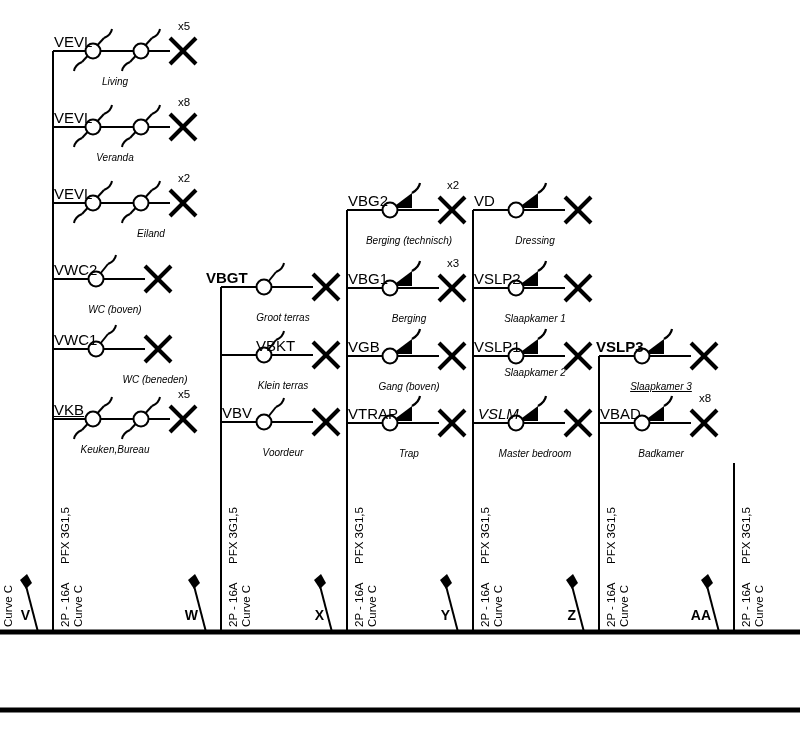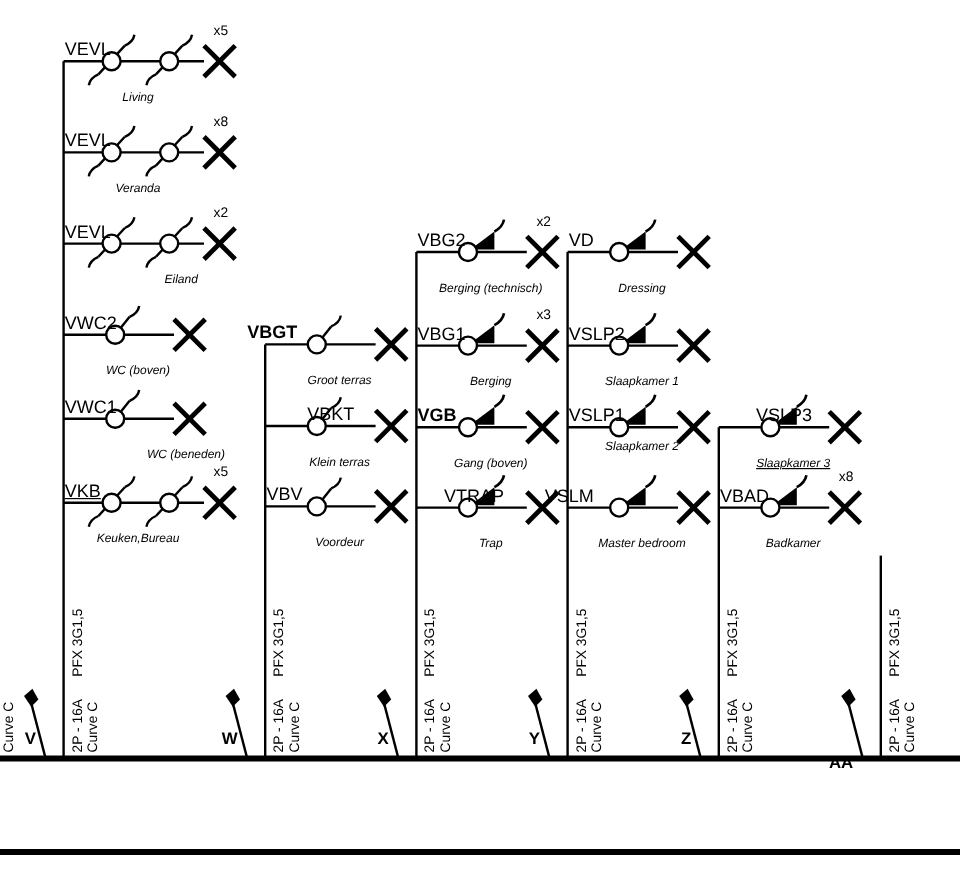--- a/index.html
+++ b/index.html
@@ -156,43 +156,43 @@
     <div class="lbl room" style="left: 283px; top: 448px; transform: translateX(-50%);">Voordeur</div>
     <div class="vtext" style="left: 227px; top: 564px;">PFX 3G1,5</div>
     <div class="vtext2" style="left: 227px; top: 627px;">2P - 16A<br>Curve C</div>
     <div class="lbl bid" style="left: 198px; top: 608px; transform: translateX(-100%);">W</div>
     <div class="lbl code" style="left: 348px; top: 193px;">VBG2</div>
     <div class="lbl mult" style="left: 447px; top: 180px;">x2</div>
     <div class="lbl room" style="left: 409px; top: 236px; transform: translateX(-50%);">Berging (technisch)</div>
     <div class="lbl code" style="left: 348px; top: 271px;">VBG1</div>
     <div class="lbl mult" style="left: 447px; top: 258px; text-align: right;">x3</div>
     <div class="lbl room" style="left: 409px; top: 314px; transform: translateX(-50%);">Berging</div>
-    <div class="lbl code" style="left: 348px; top: 339px; font-weight: bold;">VGB</div>
+    <div class="lbl code" style="left: 348px; top: 339px;">VGB</div>
     <div class="lbl room" style="left: 409px; top: 382px; transform: translateX(-50%);">Gang (boven)</div>
-    <div class="lbl code" style="left: 348px; top: 406px; padding-left: 22px;">VTRAP</div>
+    <div class="lbl code" style="left: 348px; top: 406px;">VTRAP</div>
     <div class="lbl room" style="left: 409px; top: 449px; transform: translateX(-50%);">Trap</div>
     <div class="vtext" style="left: 353px; top: 564px;">PFX 3G1,5</div>
     <div class="vtext2" style="left: 353px; top: 627px;">2P - 16A<br>Curve C</div>
     <div class="lbl bid" style="left: 324px; top: 608px; transform: translateX(-100%);">X</div>
     <div class="lbl code" style="left: 474px; top: 193px;">VD</div>
     <div class="lbl room" style="left: 535px; top: 236px; transform: translateX(-50%);">Dressing</div>
     <div class="lbl code" style="left: 474px; top: 271px;">VSLP2</div>
     <div class="lbl room" style="left: 535px; top: 314px; transform: translateX(-50%);">Slaapkamer 1</div>
     <div class="lbl code" style="left: 474px; top: 339px;">VSLP1</div>
     <div class="lbl room" style="left: 535px; top: 368px; transform: translateX(-50%);">Slaapkamer 2</div>
-    <div class="lbl code" style="left: 454px; top: 406px;">VSLM</div>
+    <div class="lbl code" style="left: 478px; top: 406px; font-style: italic;">VSLM</div>
     <div class="lbl room" style="left: 535px; top: 449px; transform: translateX(-50%);">Master bedroom</div>
     <div class="vtext" style="left: 479px; top: 564px;">PFX 3G1,5</div>
     <div class="vtext2" style="left: 479px; top: 627px;">2P - 16A<br>Curve C</div>
     <div class="lbl bid" style="left: 450px; top: 608px; transform: translateX(-100%);">Y</div>
-    <div class="lbl code" style="left: 630px; top: 339px;">VSLP3</div>
+    <div class="lbl code" style="left: 596px; top: 339px; font-weight: bold;">VSLP3</div>
     <div class="lbl room" style="left: 661px; top: 382px; transform: translateX(-50%); text-decoration: underline;">Slaapkamer 3</div>
     <div class="lbl code" style="left: 600px; top: 406px;">VBAD</div>
     <div class="lbl mult" style="left: 699px; top: 393px;">x8</div>
     <div class="lbl room" style="left: 661px; top: 449px; transform: translateX(-50%); font-style: italic;">Badkamer</div>
     <div class="vtext" style="left: 605px; top: 564px;">PFX 3G1,5</div>
     <div class="vtext2" style="left: 605px; top: 627px;">2P - 16A<br>Curve C</div>
     <div class="lbl bid" style="left: 576px; top: 608px; transform: translateX(-100%);">Z</div>
     <div class="vtext" style="left: 740px; top: 564px;">PFX 3G1,5</div>
     <div class="vtext2" style="left: 740px; top: 627px;">2P - 16A<br>Curve C</div>
-    <div class="lbl bid" style="left: 711px; top: 628px; transform: translateX(-100%);">AA</div>
+    <div class="lbl bid" style="left: 711px; top: 608px; transform: translateX(-100%);">AA</div>
     <div class="vtext2" style="left: 2px; top: 627px;">Curve C</div>
   </div>
 
 </body></html>

